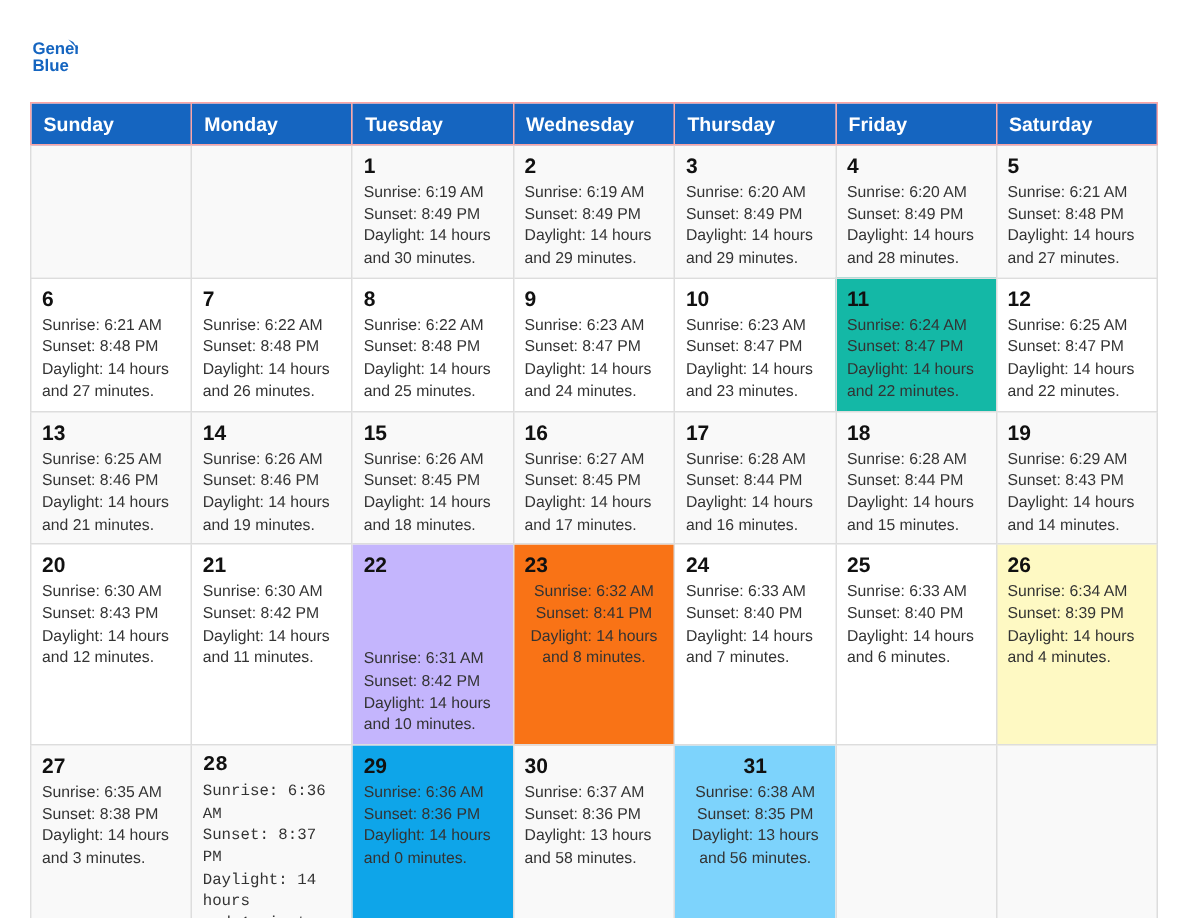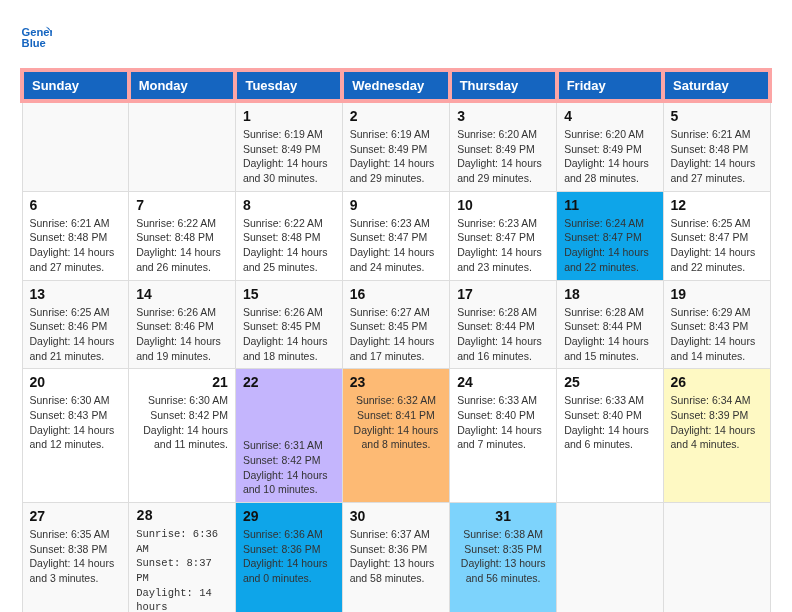--- a/index.html
+++ b/index.html
@@ -43,21 +43,21 @@
       width: 100%;
       border-collapse: collapse;
       border: 1px solid #ccc;
     }
     .calendar th {
       background-color: #1565c0;
       color: #fff;
       text-align: left;
       padding: 6px 8px;
       font-size: 13px;
-      border: 4px solid #fca5a5;
+      border: 1px solid #fca5a5;
     }
     .calendar td {
       vertical-align: top;
       padding: 5px 7px;
       border: 1px solid #ddd;
       font-size: 11px;
       color: #222;
       width: 108px;
       min-height: 80px;
       background: #fff;
@@ -186,21 +186,21 @@
 Daylight: 14 hours
 and 24 minutes.</div>
         </td>
         <td style="background: rgb(255, 255, 255);">
           <span class="day-num">10</span>
           <div class="day-info" style="white-space: pre-line;">Sunrise: 6:23 AM
 Sunset: 8:47 PM
 Daylight: 14 hours
 and 23 minutes.</div>
         </td>
-        <td style="background: #0ea5e9;">
+        <td style="background: #14b8a6;">
           <span class="day-num">11</span>
           <div class="day-info" style="white-space: pre-line;">Sunrise: 6:24 AM
 Sunset: 8:47 PM
 Daylight: 14 hours
 and 22 minutes.</div>
         </td>
         <td style="background: rgb(255, 255, 255);">
           <span class="day-num">12</span>
           <div class="day-info" style="white-space: pre-line;">Sunrise: 6:25 AM
 Sunset: 8:47 PM
@@ -260,35 +260,35 @@
         </td>
       </tr>
       <tr>
         <td style="background: rgb(255, 255, 255);">
           <span class="day-num">20</span>
           <div class="day-info" style="white-space: pre-line;">Sunrise: 6:30 AM
 Sunset: 8:43 PM
 Daylight: 14 hours
 and 12 minutes.</div>
         </td>
-        <td style="background: rgb(255, 255, 255); text-align: right;">
+        <td style="background: rgb(255, 255, 255);">
           <span class="day-num">21</span>
           <div class="day-info" style="white-space: pre-line;">Sunrise: 6:30 AM
 Sunset: 8:42 PM
 Daylight: 14 hours
 and 11 minutes.</div>
         </td>
         <td style="background: #c4b5fd;">
           <span class="day-num">22</span>
           <div class="day-info" style="white-space: pre-line; margin-top: 48px;">Sunrise: 6:31 AM
 Sunset: 8:42 PM
 Daylight: 14 hours
 and 10 minutes.</div>
         </td>
-        <td style="background: #fdba74;">
+        <td style="background: #f97316;">
           <span class="day-num">23</span>
           <div class="day-info" style="white-space: pre-line; text-align: center;">Sunrise: 6:32 AM
 Sunset: 8:41 PM
 Daylight: 14 hours
 and 8 minutes.</div>
         </td>
         <td style="background: rgb(255, 255, 255);">
           <span class="day-num">24</span>
           <div class="day-info" style="white-space: pre-line;">Sunrise: 6:33 AM
 Sunset: 8:40 PM

